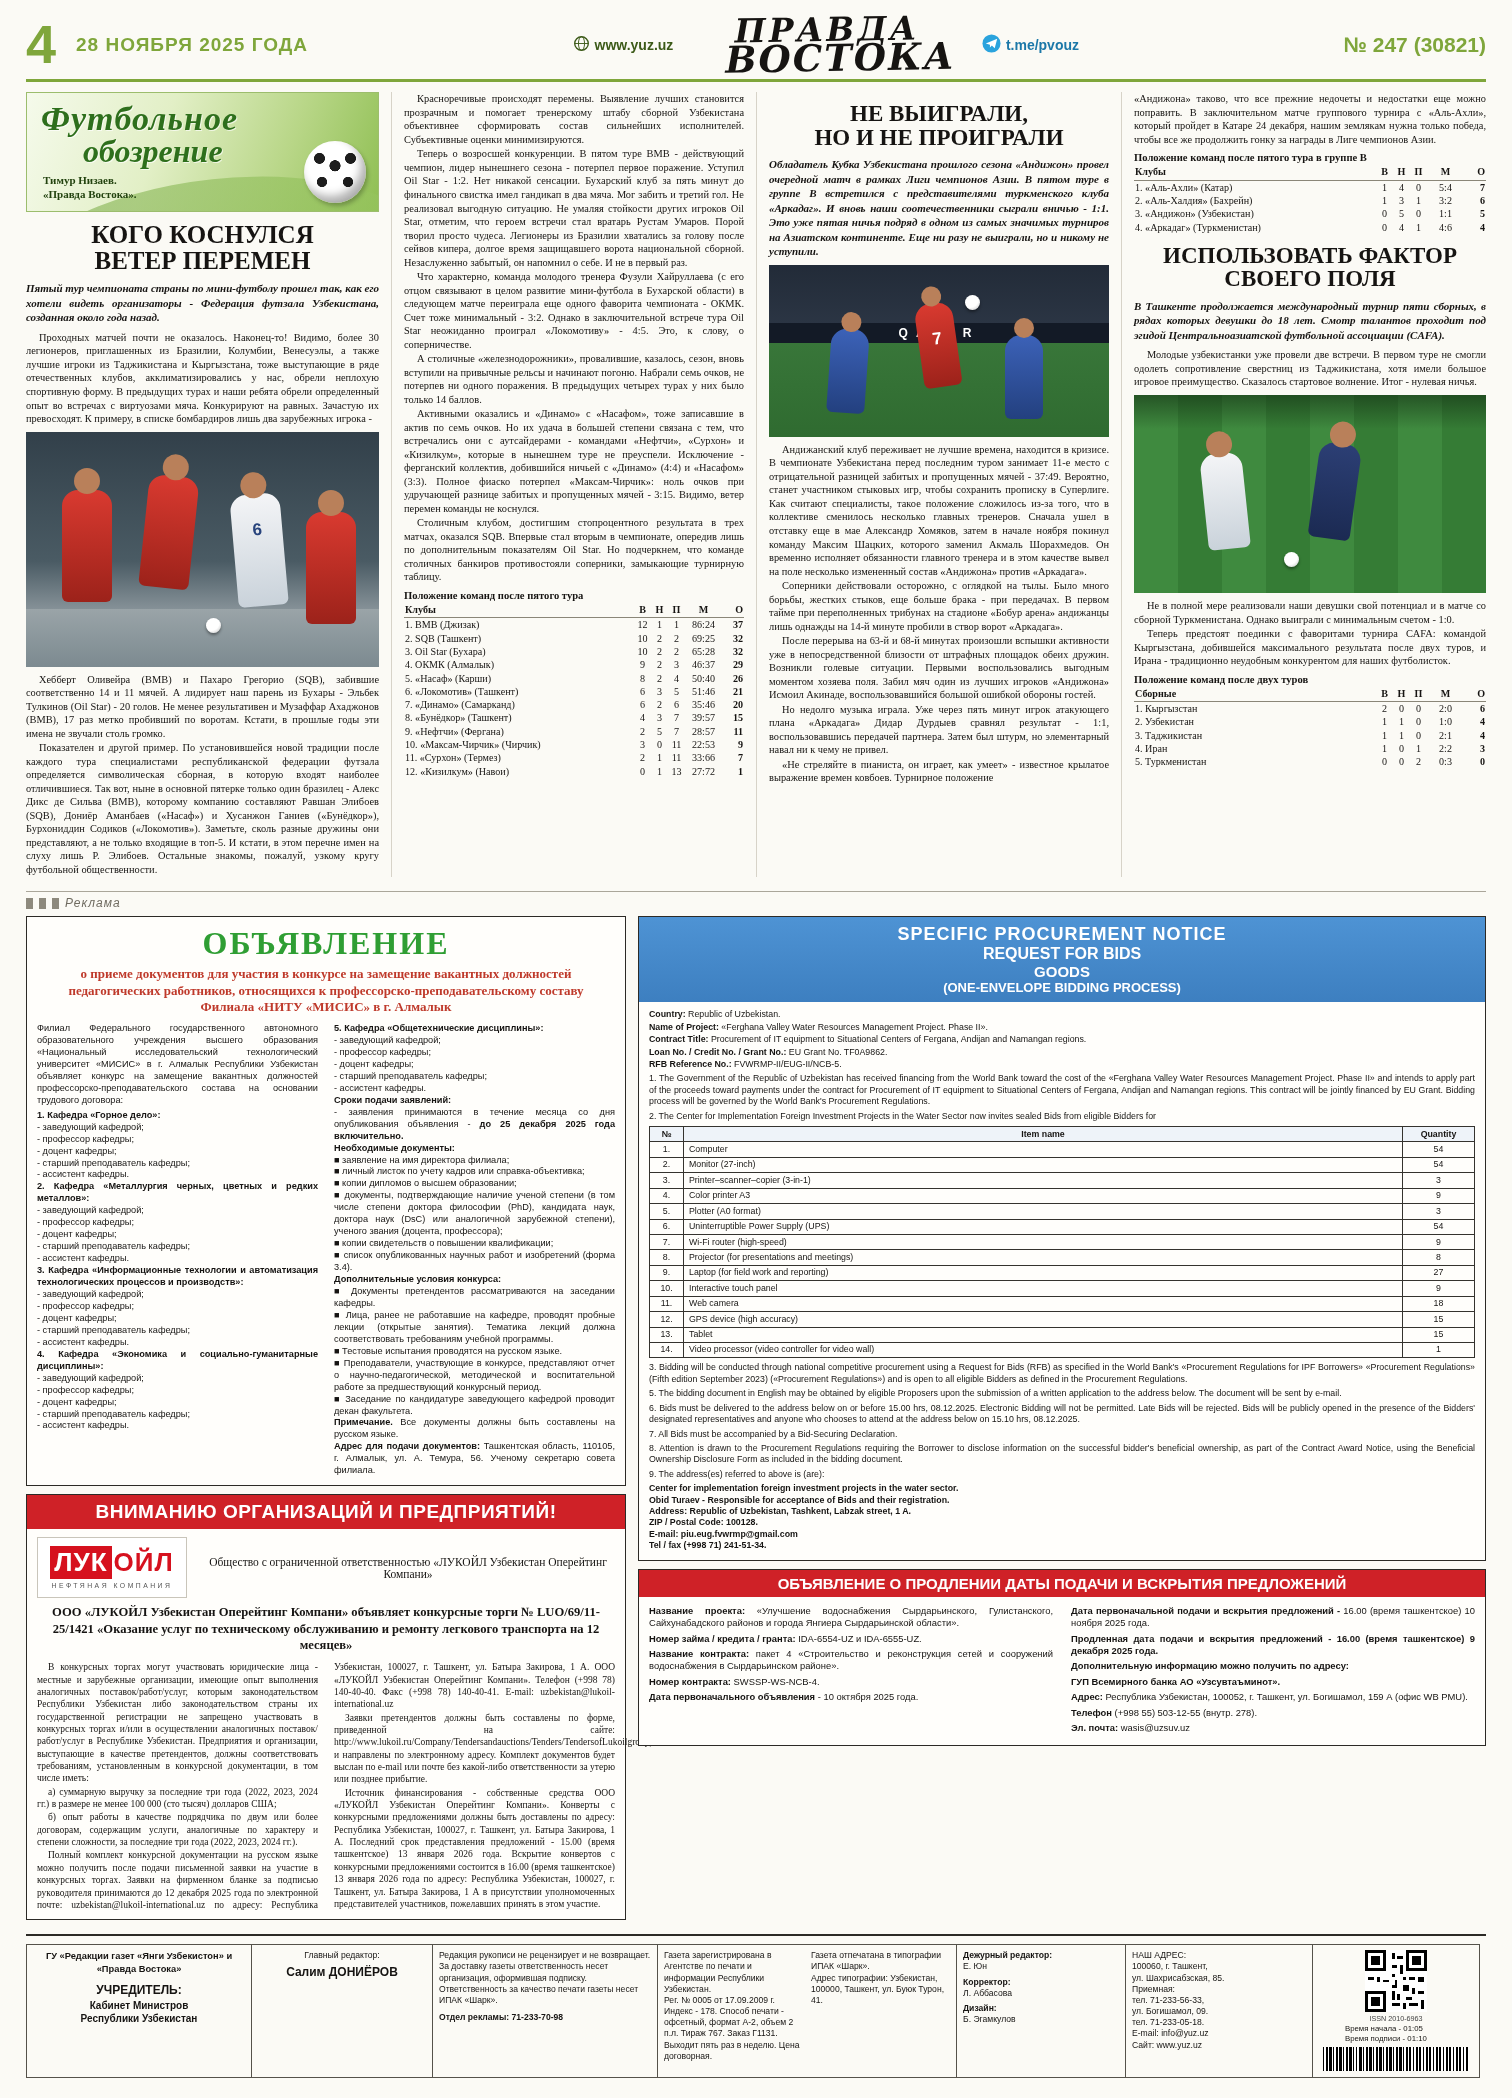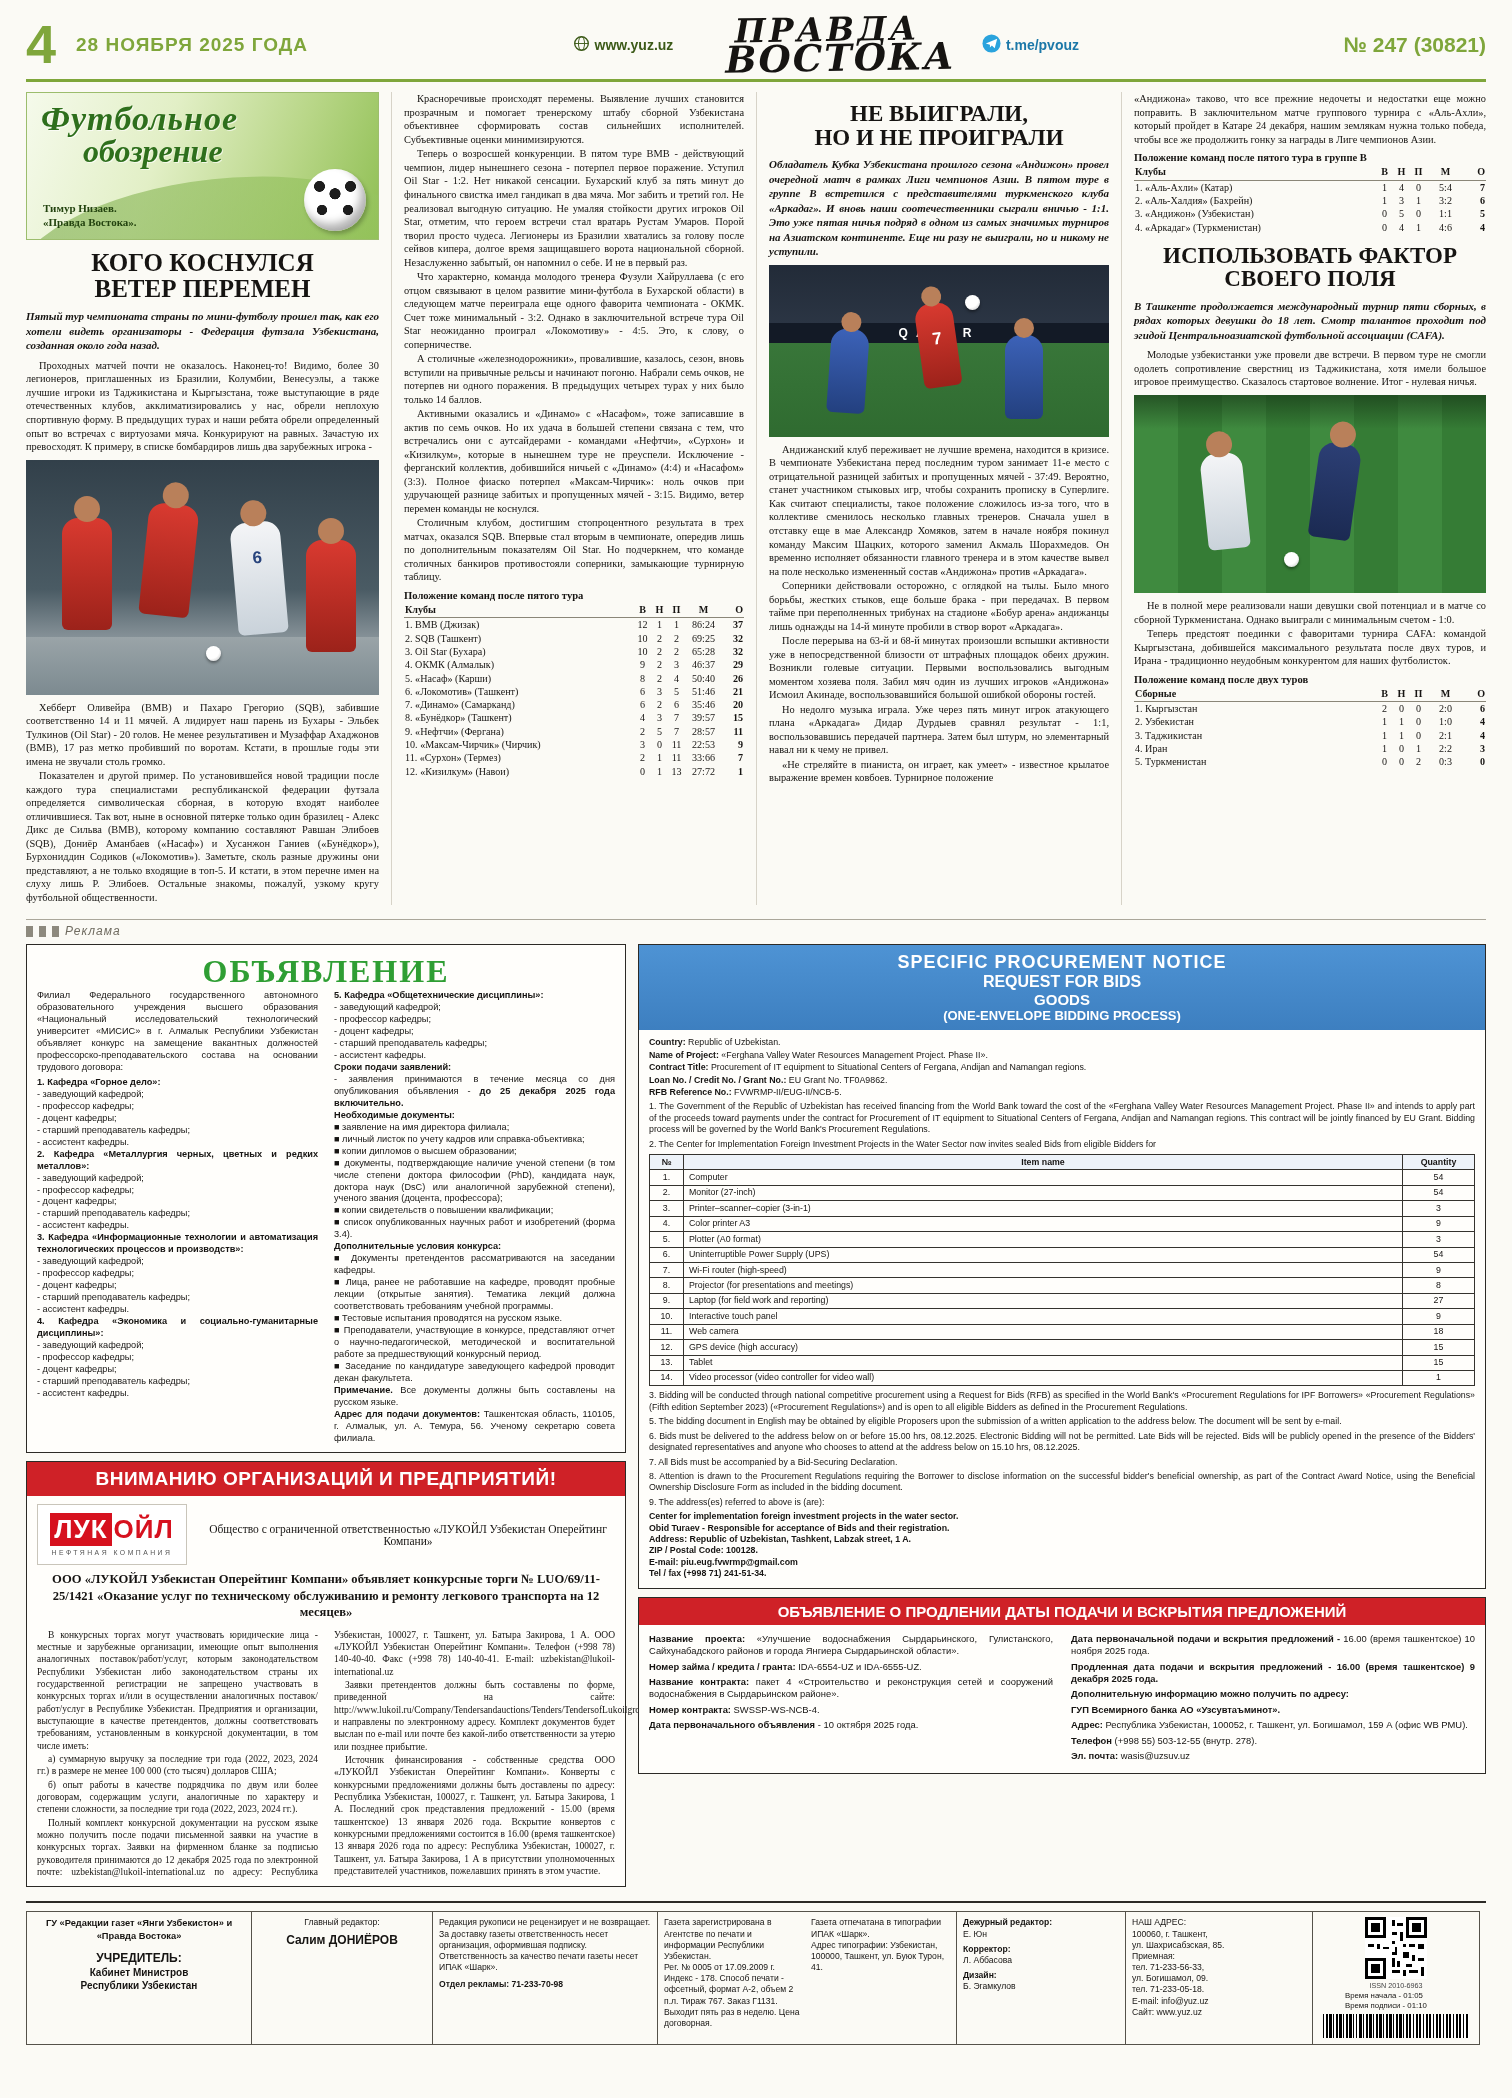--- a/index.html
+++ b/index.html
@@ -26,21 +26,21 @@
   .col:first-child { padding-left:0; }
   .col + .col { border-left:1px solid #d7d3c8; }
   .col:last-child { padding-right:0; }
 
   .headline { font-weight:bold; font-size:25px; line-height:1.02; text-align:center; margin:10px 0 8px; }
   .headline.small { font-size:23px; }
   p.body { font-size:10.4px; line-height:1.3; text-align:justify; text-indent:13px; margin-bottom:1px; }
   p.lead { font-weight:bold; font-style:italic; font-size:11px; line-height:1.32; text-align:justify; margin:6px 0 6px; }
 
   
-  .fo-banner { height:148px; border:1px solid #9cbd6d; position:relative; overflow:hidden;
+  .fo-banner { height:120px; border:1px solid #9cbd6d; position:relative; overflow:hidden;
     background:linear-gradient(110deg,#f5faeb 0%,#e2efc6 38%,#b8d687 72%,#8fbf53 100%); }
   .fo-swoosh { position:absolute; left:-20px; top:86px; width:420px; height:90px; background:linear-gradient(90deg,#6ea33a,#9cc964); transform:rotate(-6deg); opacity:.55; border-radius:50% 50% 0 0 / 100% 100% 0 0; }
   .fo-script { position:absolute; left:14px; top:10px; font-style:italic; font-weight:bold; color:#2e6f1c; line-height:.95; text-shadow:1px 1px 0 #ffffffaa; }
   .fo-script .l1 { font-size:34px; letter-spacing:1px; display:block; }
   .fo-script .l2 { font-size:32px; display:block; margin-left:42px; }
   .fo-byline { position:absolute; left:16px; bottom:10px; font-size:11px; font-weight:bold; color:#23430f; line-height:1.25; }
   .ball { position:absolute; right:12px; bottom:8px; width:62px; height:62px; border-radius:50%;
     background:
       radial-gradient(circle at 50% 40%, #1d1d1d 0 11%, transparent 12%),
       radial-gradient(circle at 25% 28%, #1d1d1d 0 8%, transparent 9%),
@@ -558,20 +558,21 @@
     <span class="sq"></span>
     <span class="sq"></span>
     <span class="ads-divider-label">Реклама</span>
   </div>
 
   <section class="ads">
     <div class="ads-left">
 
       <div class="ad">
         <div class="misis-title">ОБЪЯВЛЕНИЕ</div>
+        <div class="misis-subtitle">о приеме документов для участия в конкурсе на замещение вакантных должностей педагогических работников, относящихся к профессорско-преподавательскому составу Филиала «НИТУ «МИСИС» в г. Алмалык</div>
         <div class="misis-body">
           <p class="misis-intro">Филиал Федерального государственного автономного образовательного учреждения высшего образования «Национальный исследовательский технологический университет «МИСИС» в г. Алмалык Республики Узбекистан объявляет конкурс на замещение вакантных должностей профессорско-преподавательского состава на основании трудового договора:</p>
 
           <div>
             <div class="dept-name">1. Кафедра «Горное дело»:</div>
             <div>- заведующий кафедрой;</div>
               <div>- профессор кафедры;</div>
               <div>- доцент кафедры;</div>
               <div>- старший преподаватель кафедры;</div>
               <div>- ассистент кафедры.</div>

